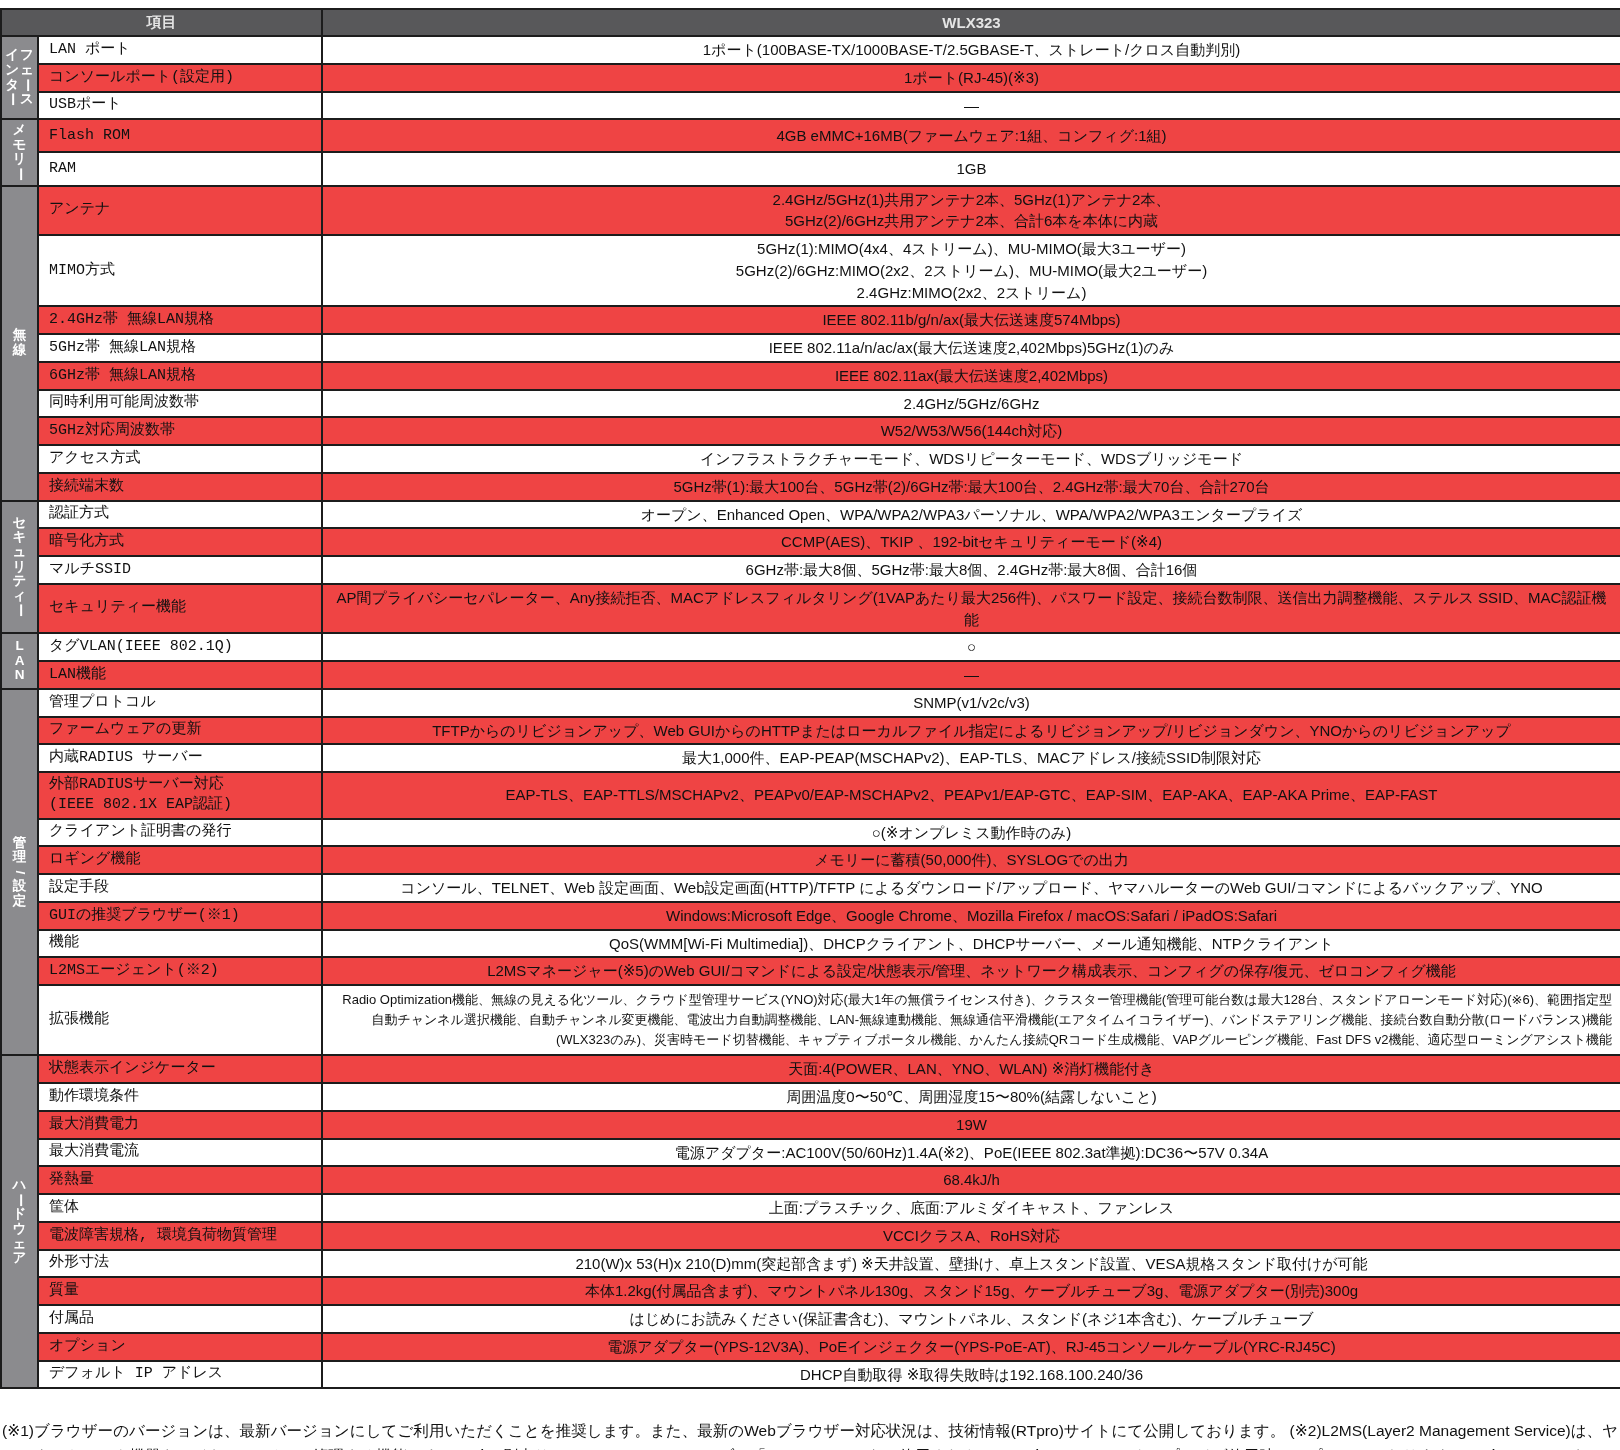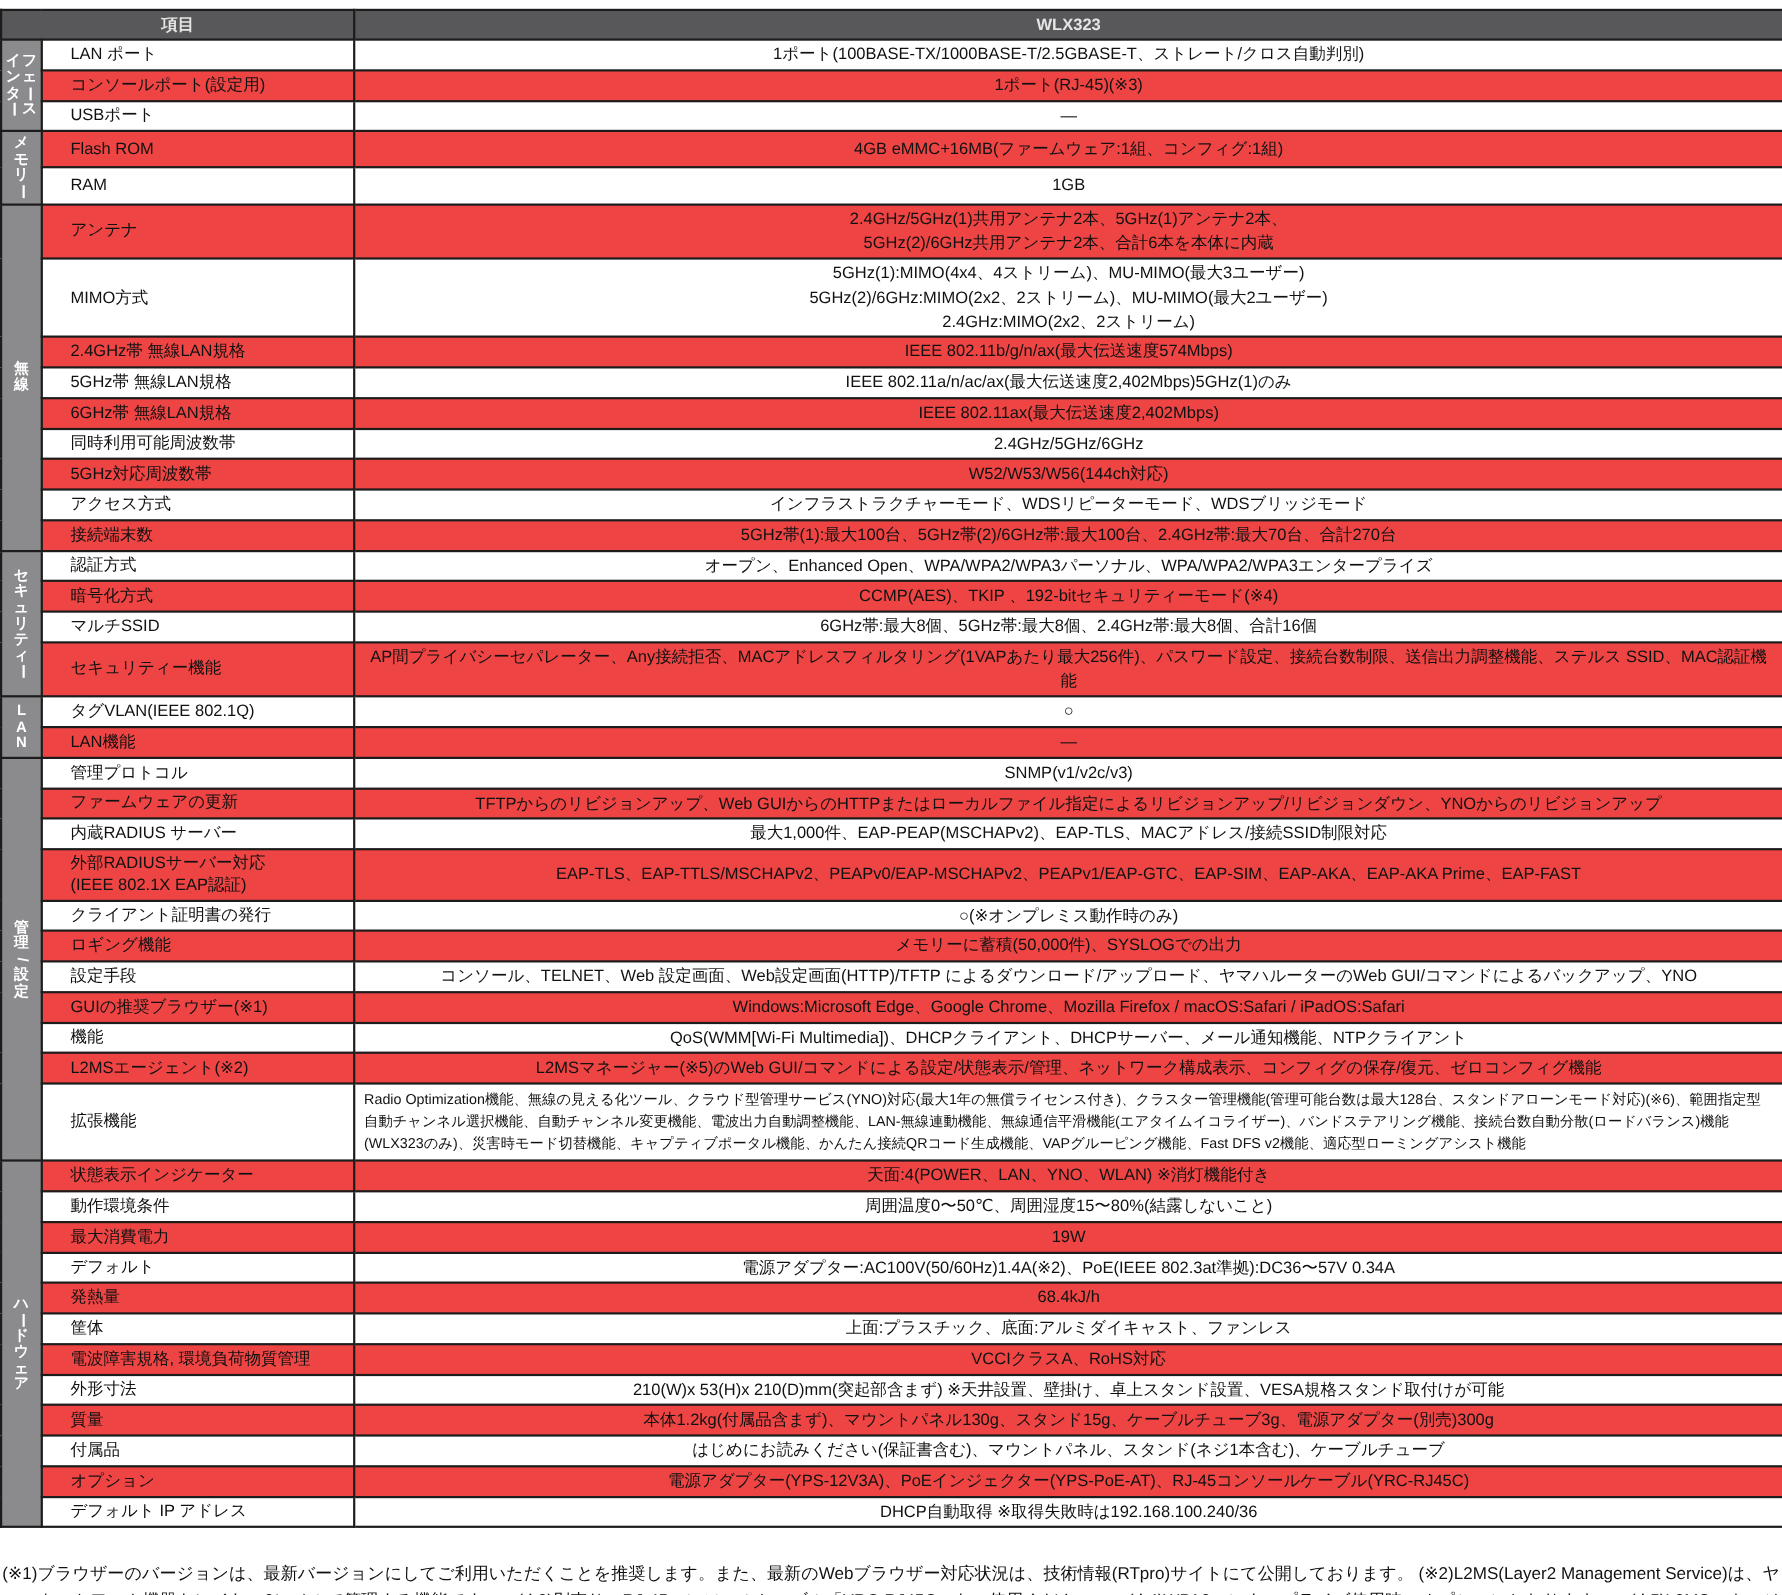--- a/index.html
+++ b/index.html
@@ -43,39 +43,40 @@
   .cat-col  { display:flex; flex-direction:column; align-items:center; }
   .cat-col span {
     display:block;
     font-size:13.5px;
     line-height:1.08;
     letter-spacing:0;
   }
   .cat-col span.rot { transform:rotate(90deg); }
   td.item {
     font-size:15px;
-    padding:2px 6px 2px 25px;
+    padding:2px 6px 2px 10px;
     vertical-align:middle;
     white-space:pre-line;
     line-height:1.35;
     background:#ffffff;
     height:24px;
+    font-family:Liberation Mono, monospace;
   }
   td.val {
     font-size:15px;
     text-align:center;
     vertical-align:middle;
     padding:2px 10px;
     white-space:pre-line;
     line-height:1.45;
     background:#ffffff;
     height:24px;
     margin-left:31px;
   }
-  td.val.wrapv { white-space:normal; font-size:13px; line-height:1.55; padding:4px 8px; text-align:left; }
+  td.val.wrapv { white-space:normal; font-size:13px; line-height:1.55; padding:4px 8px; text-align:right; }
   tr.alt td.item, tr.alt td.val { background:#ef4444; }
   .footnotes {
     font-size:15.5px;
     line-height:1.6;
     padding:14px 2px 0 2px;
     text-align:justify;
   }
 </style>
 </head>
 <body>
@@ -307,21 +308,21 @@
         </tr>
         <tr>
           <td class="item">動作環境条件</td>
           <td class="val">周囲温度0〜50℃、周囲湿度15〜80%(結露しないこと)</td>
         </tr>
         <tr class="alt">
           <td class="item">最大消費電力</td>
           <td class="val">19W</td>
         </tr>
         <tr>
-          <td class="item">デフォルト</td>
+          <td class="item">最大消費電流</td>
           <td class="val">電源アダプター:AC100V(50/60Hz)1.4A(※2)、PoE(IEEE 802.3at準拠):DC36〜57V 0.34A</td>
         </tr>
         <tr class="alt">
           <td class="item">発熱量</td>
           <td class="val">68.4kJ/h</td>
         </tr>
         <tr>
           <td class="item">筐体</td>
           <td class="val">上面:プラスチック、底面:アルミダイキャスト、ファンレス</td>
         </tr>

